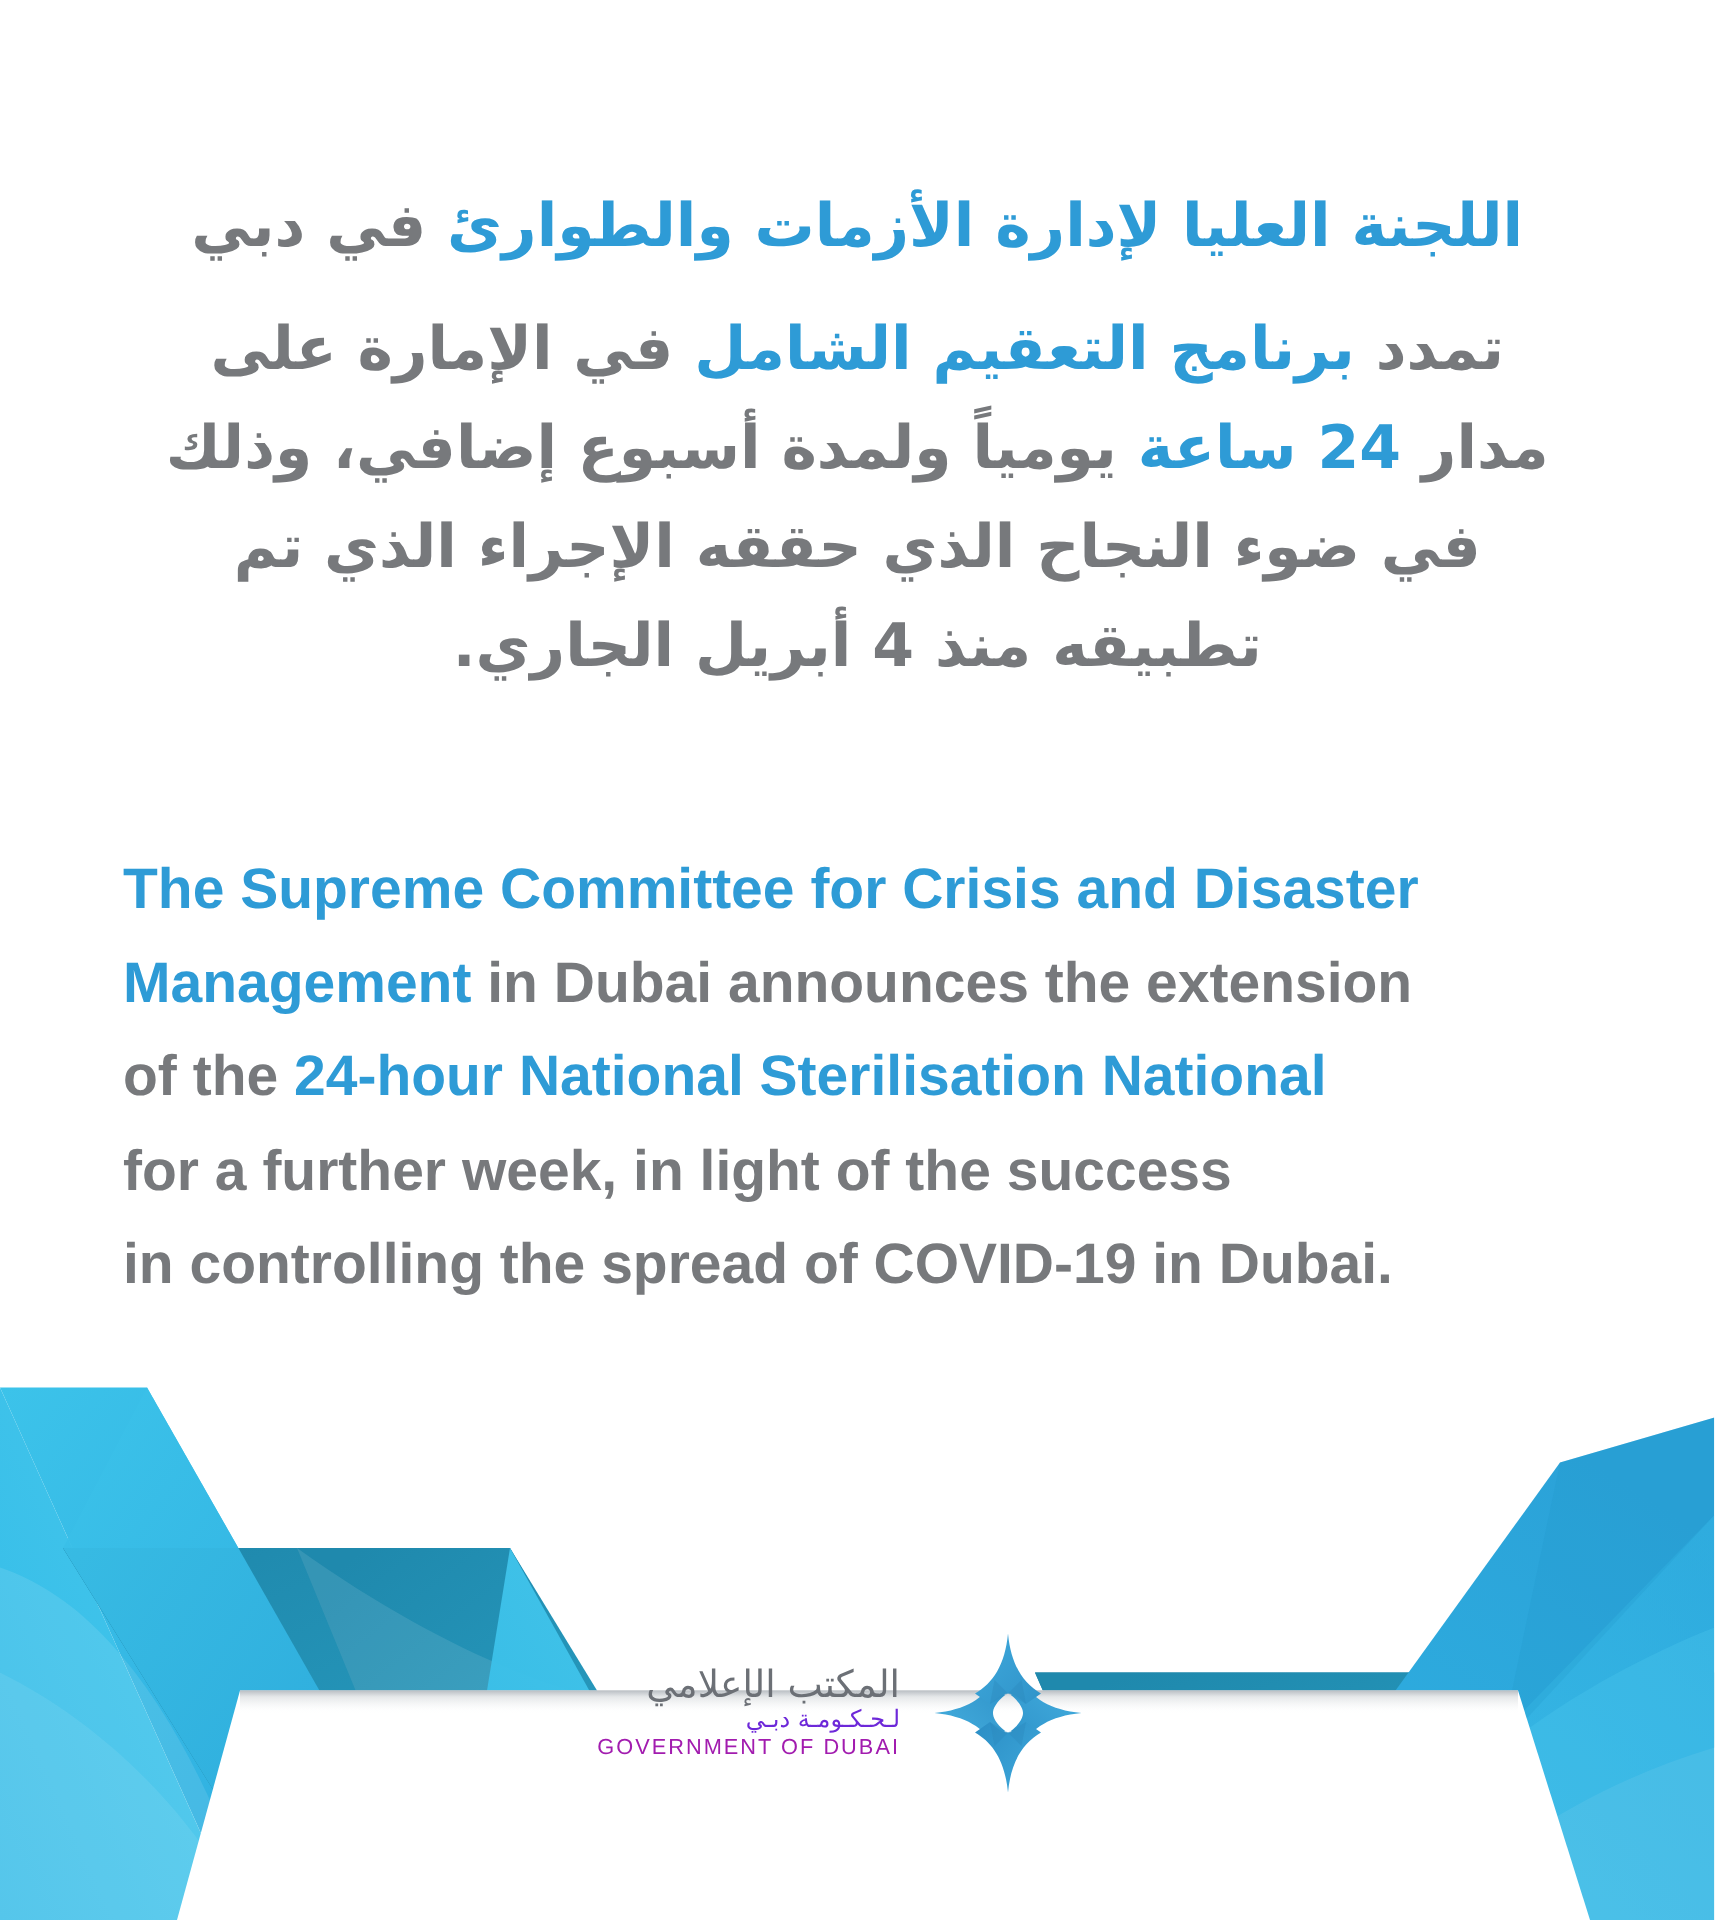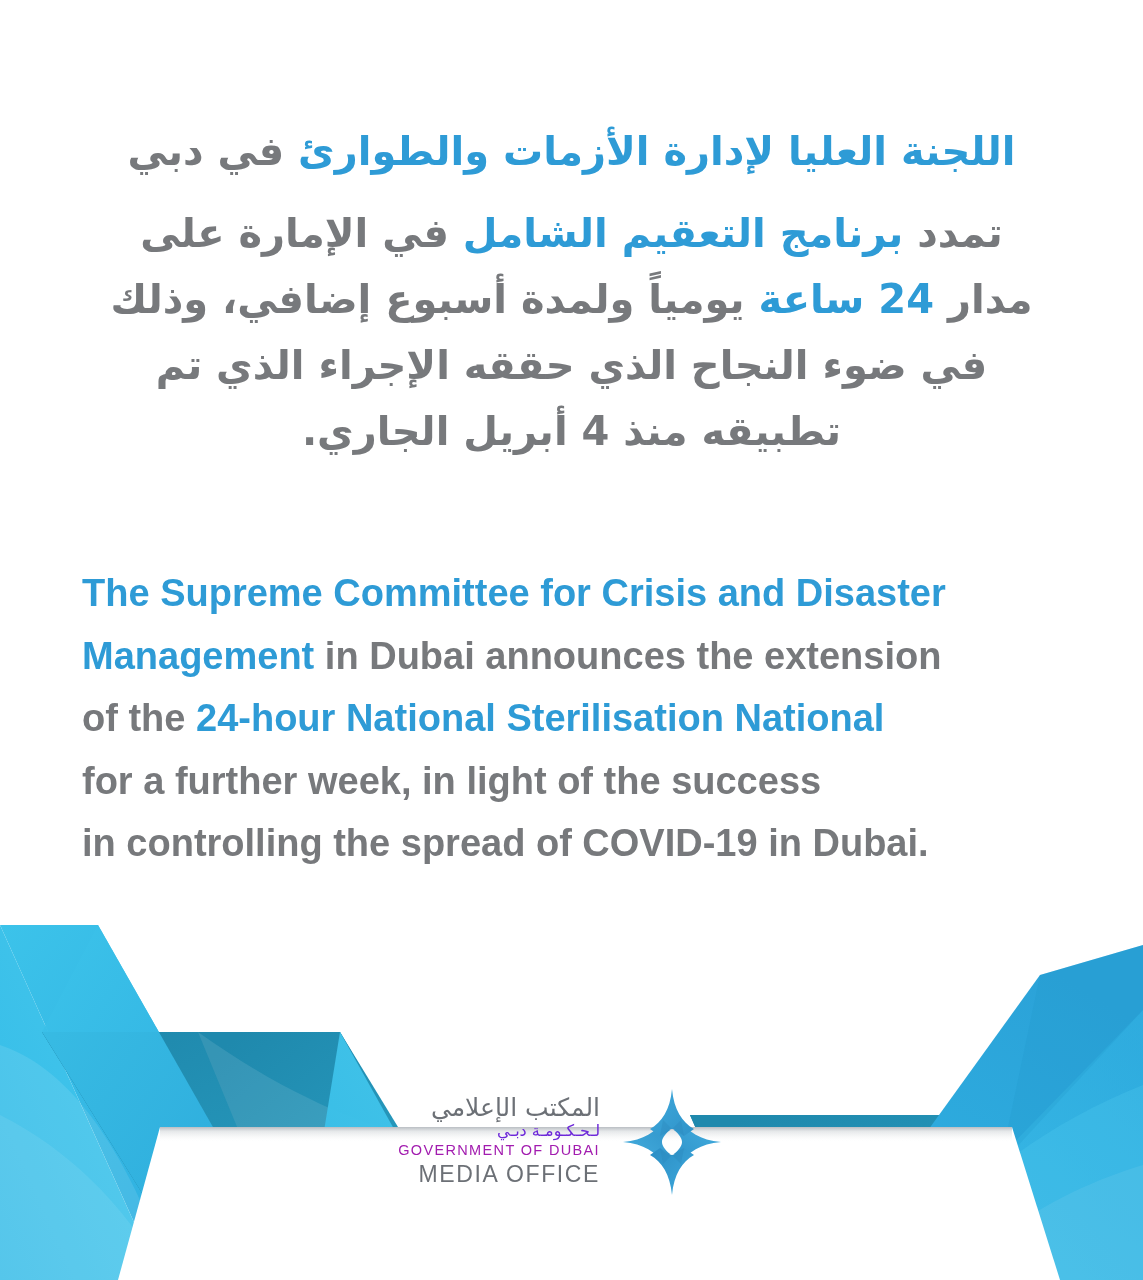--- a/index.html
+++ b/index.html
@@ -291,21 +291,20 @@
         <rect x="160" y="212" width="852" height="16" fill="url(#gBandShadow)"></rect>
       </g>
     </svg>
   </div>
 
   <div id="logo-lockup">
     <div class="logo-text">
       <div class="logo-ar-1">المكتب الإعلامي</div>
       <div class="logo-ar-2">لـحـكـومـة دبـي</div>
       <div class="logo-en-1">GOVERNMENT OF DUBAI</div>
-      <div class="logo-en-2">MEDIA OFFICE</div>
     </div>
     <div class="logo-mark">
       <svg viewBox="0 0 104 112" xmlns="http://www.w3.org/2000/svg">
         <defs>
           <linearGradient id="pTop" x1="0" y1="0" x2="1" y2="1">
             <stop offset="0%" stop-color="#3fa9dc"></stop>
             <stop offset="100%" stop-color="#2f93c9"></stop>
           </linearGradient>
           <linearGradient id="pRight" x1="1" y1="0" x2="0" y2="1">
             <stop offset="0%" stop-color="#44aedf"></stop>

